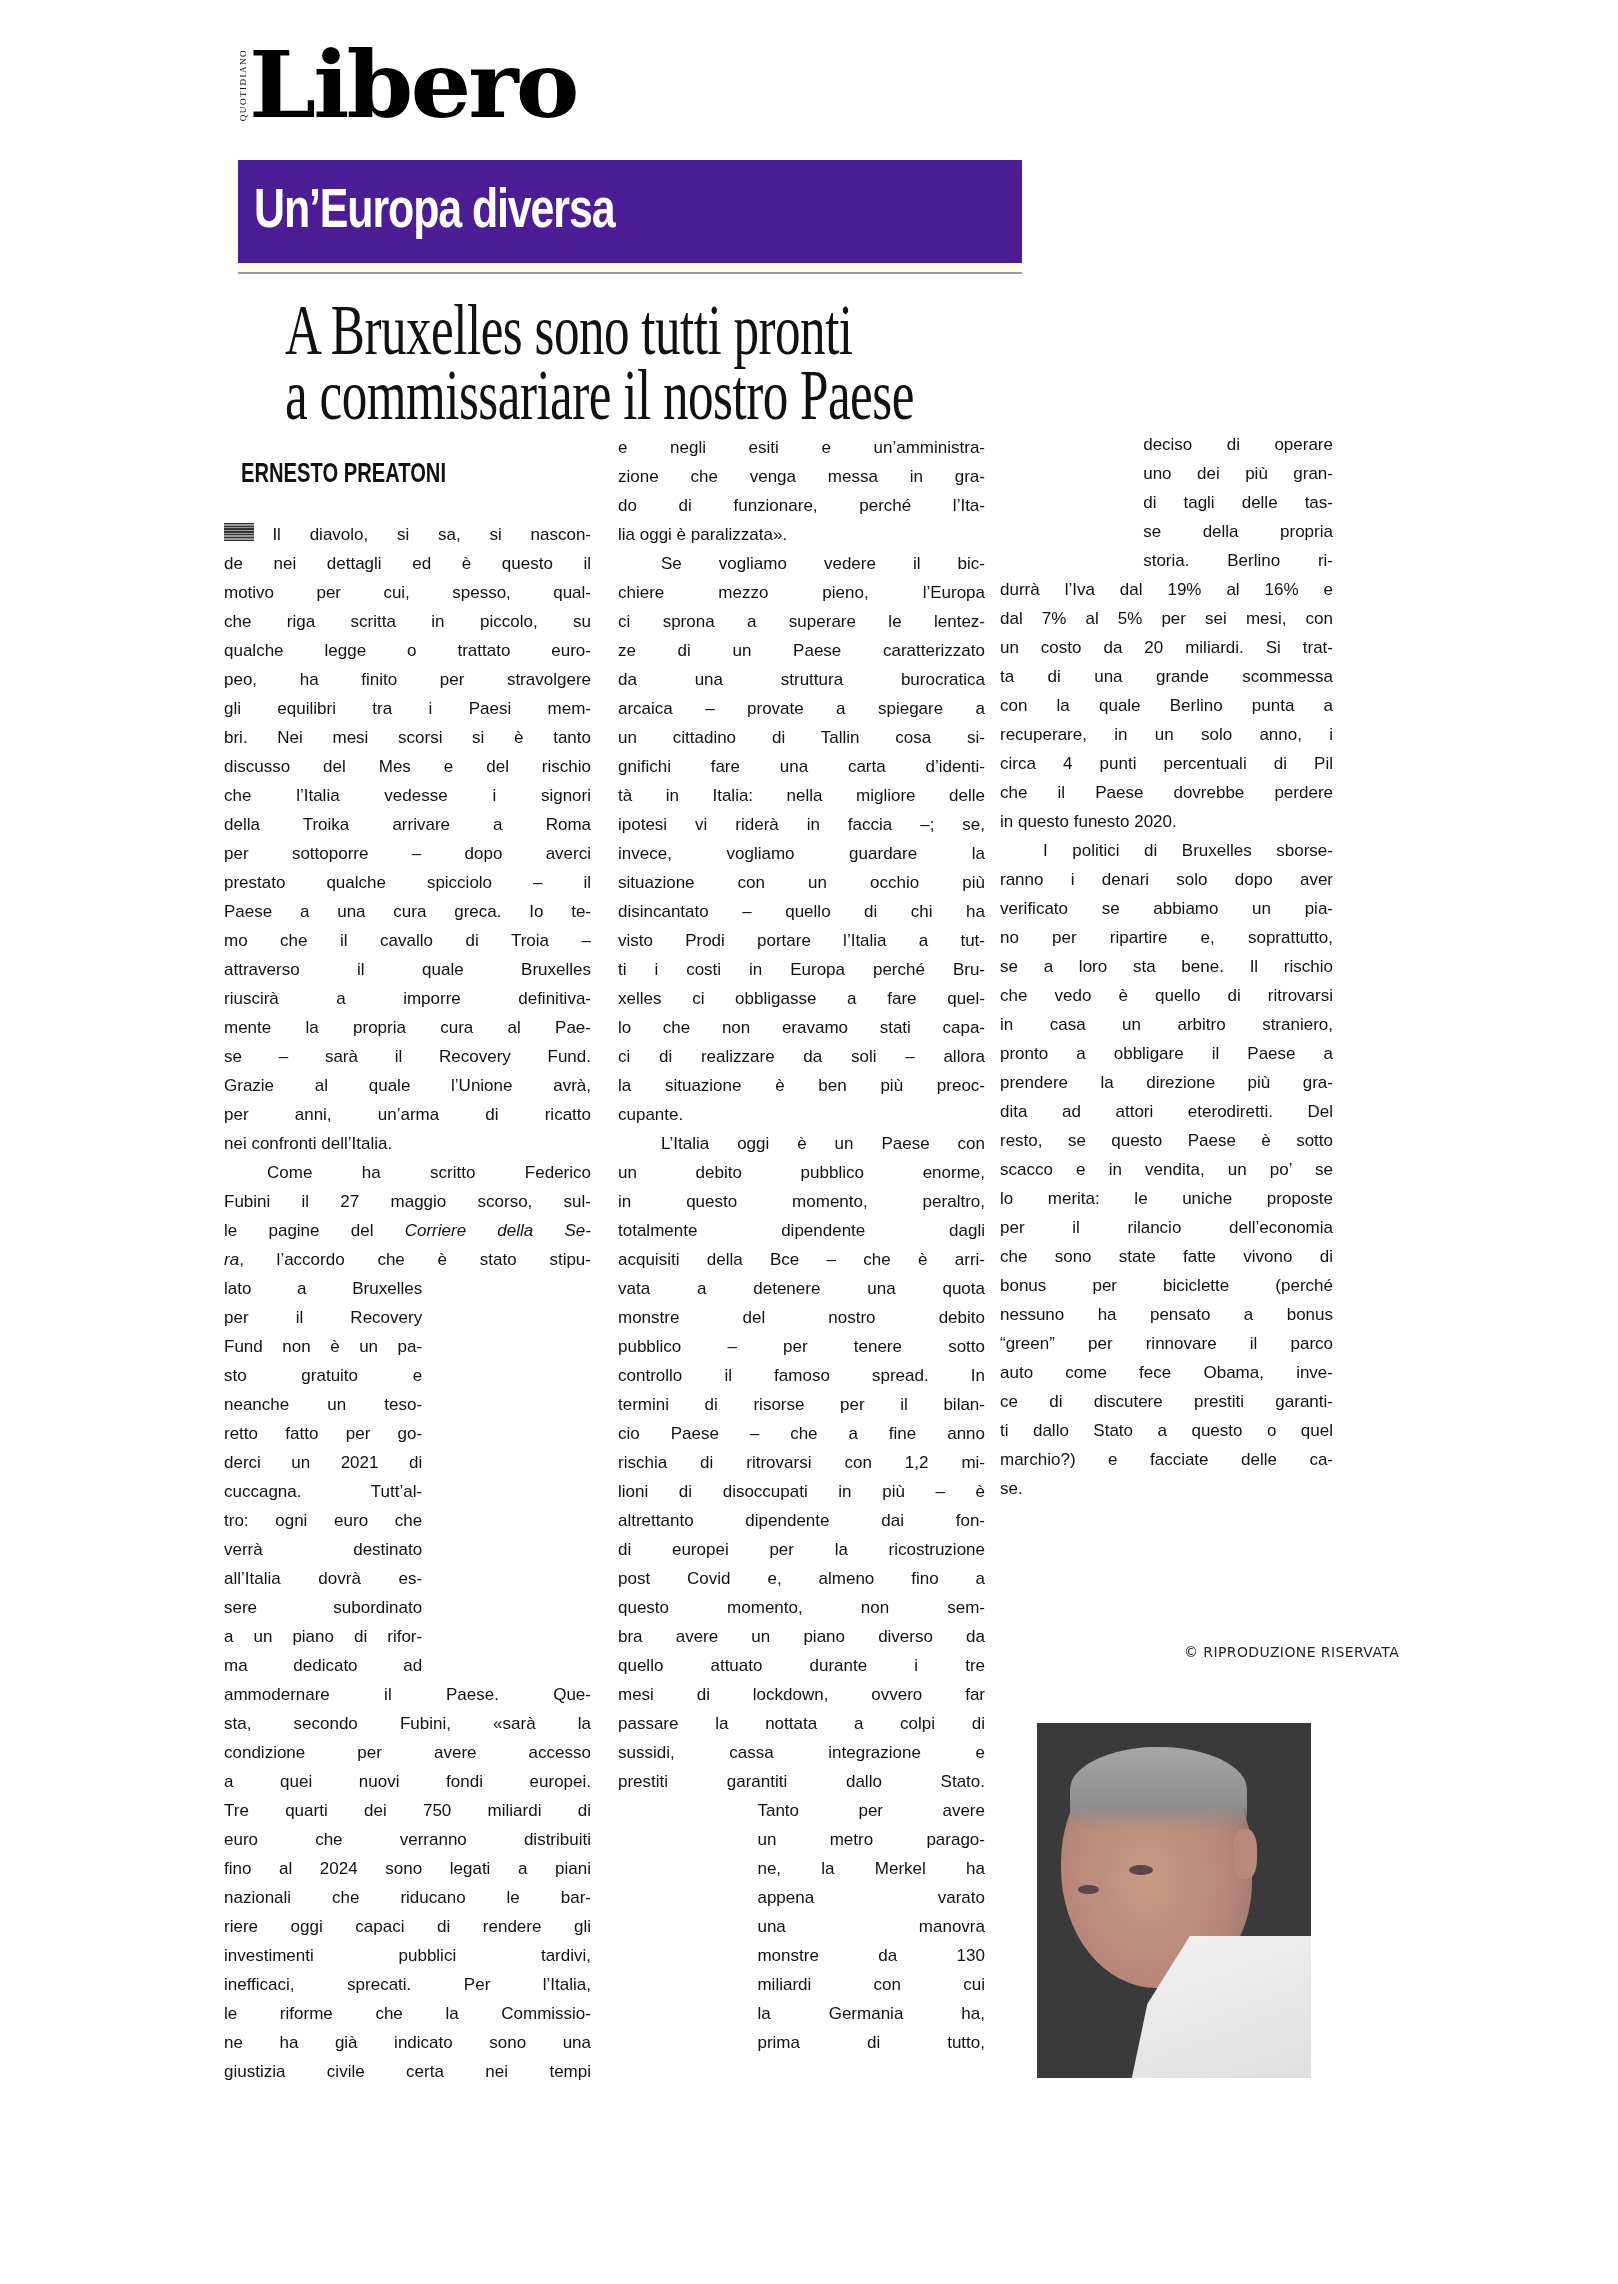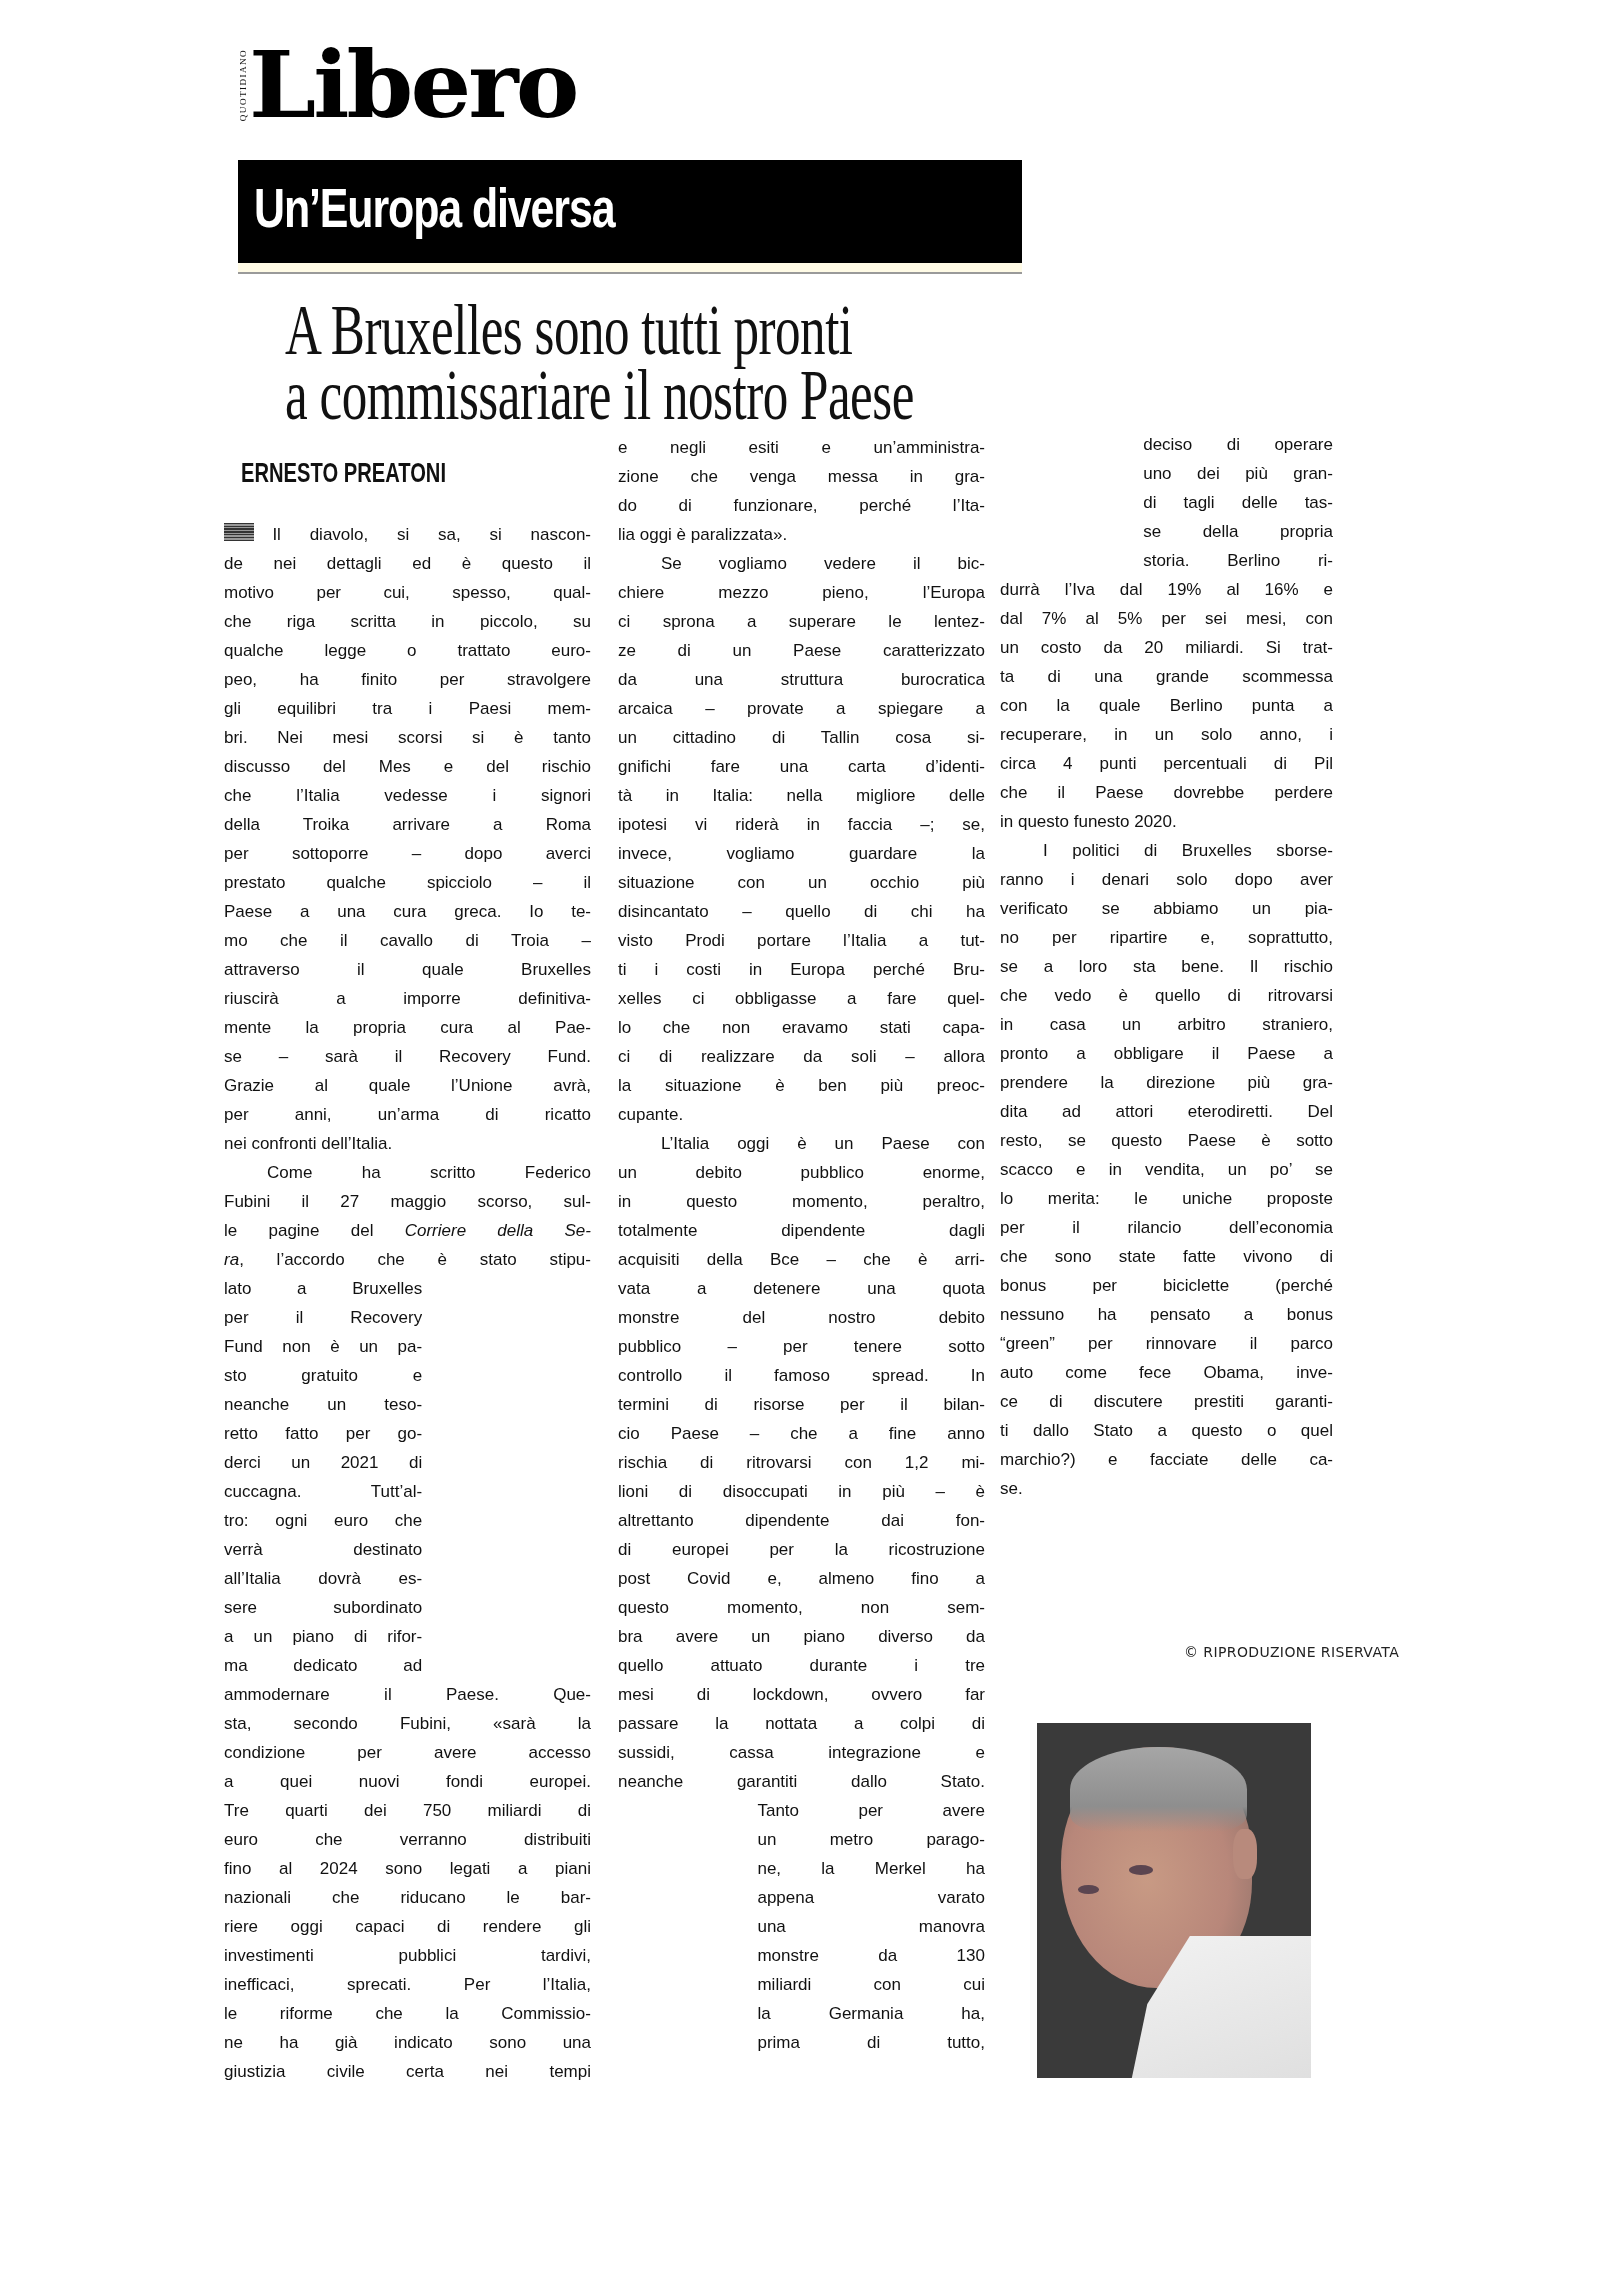--- a/index.html
+++ b/index.html
@@ -9,21 +9,21 @@
 
   
   #logo { left:238px; top:28px; height:99px; display:flex; align-items:flex-end; }
   #logo .tag { writing-mode:vertical-rl; transform:rotate(180deg); font-size:9.2px; letter-spacing:1.4px;
                font-family:"Liberation Serif",serif; margin-right:1.4px; margin-bottom:5.7px; }
   #logo .word { font-family:"DejaVu Serif","Liberation Serif",serif; font-weight:bold;
                 font-size:91px; line-height:0.9; letter-spacing:-2.8px; transform:scaleX(1.05);
                 transform-origin:left bottom; color:#000; }
 
   
-  #banner { left:238px; top:160px; width:784px; height:104px; background:#000000; }
+  #banner { left:238px; top:160px; width:784px; height:104px; background:#4c1d95; }
   #banner .label { position:absolute; left:15.6px; top:21px; color:#fff;
                    font-family:"Liberation Sans","DejaVu Sans",sans-serif; font-weight:bold;
                    font-size:55px; line-height:1; letter-spacing:-1.4px;
                    transform:scaleX(0.78); transform-origin:left center; white-space:nowrap; }
   #banner-strip { left:238px; top:263px; width:784px; height:8.5px; background:#fffbe6; }
   #banner-rule { left:238px; top:272px; width:784px; height:2.1px; background:#9a9a9a; }
 
   
   #headline { left:248px; top:298px; width:780px;margin-left:37px; }
   #headline .line { font-family:"Liberation Serif","DejaVu Serif",serif; font-size:71px; line-height:65px;
@@ -185,21 +185,21 @@
   <span class="ln">lioni di disoccupati in più – è</span>
   <span class="ln">altrettanto dipendente dai fon-</span>
   <span class="ln">di europei per la ricostruzione</span>
   <span class="ln">post Covid e, almeno fino a</span>
   <span class="ln">questo momento, non sem-</span>
   <span class="ln">bra avere un piano diverso da</span>
   <span class="ln">quello attuato durante i tre</span>
   <span class="ln">mesi di lockdown, ovvero far</span>
   <span class="ln">passare la nottata a colpi di</span>
   <span class="ln">sussidi, cassa integrazione e</span>
-  <span class="ln">neanche garantiti dallo Stato.</span>
+  <span class="ln">prestiti garantiti dallo Stato.</span>
   <span class="ln shift">Tanto per avere</span>
   <span class="ln shift">un metro parago-</span>
   <span class="ln shift">ne, la Merkel ha</span>
   <span class="ln shift">appena varato</span>
   <span class="ln shift">una manovra</span>
   <span class="ln shift">monstre da 130</span>
   <span class="ln shift">miliardi con cui</span>
   <span class="ln shift">la Germania ha,</span>
   <span class="ln shift">prima di tutto,</span>
 </div>

